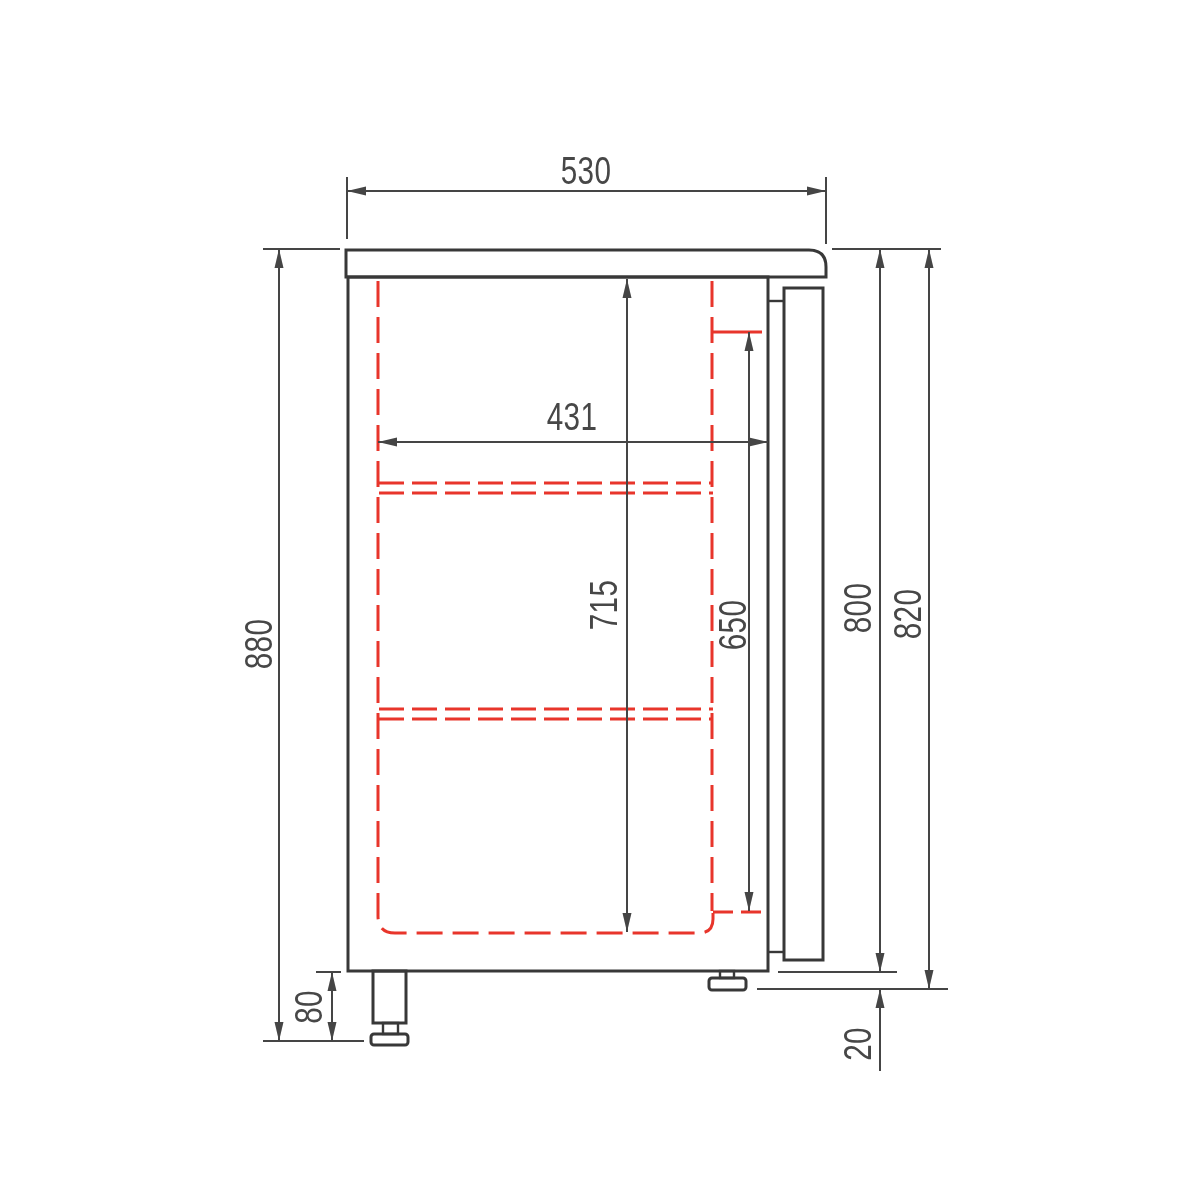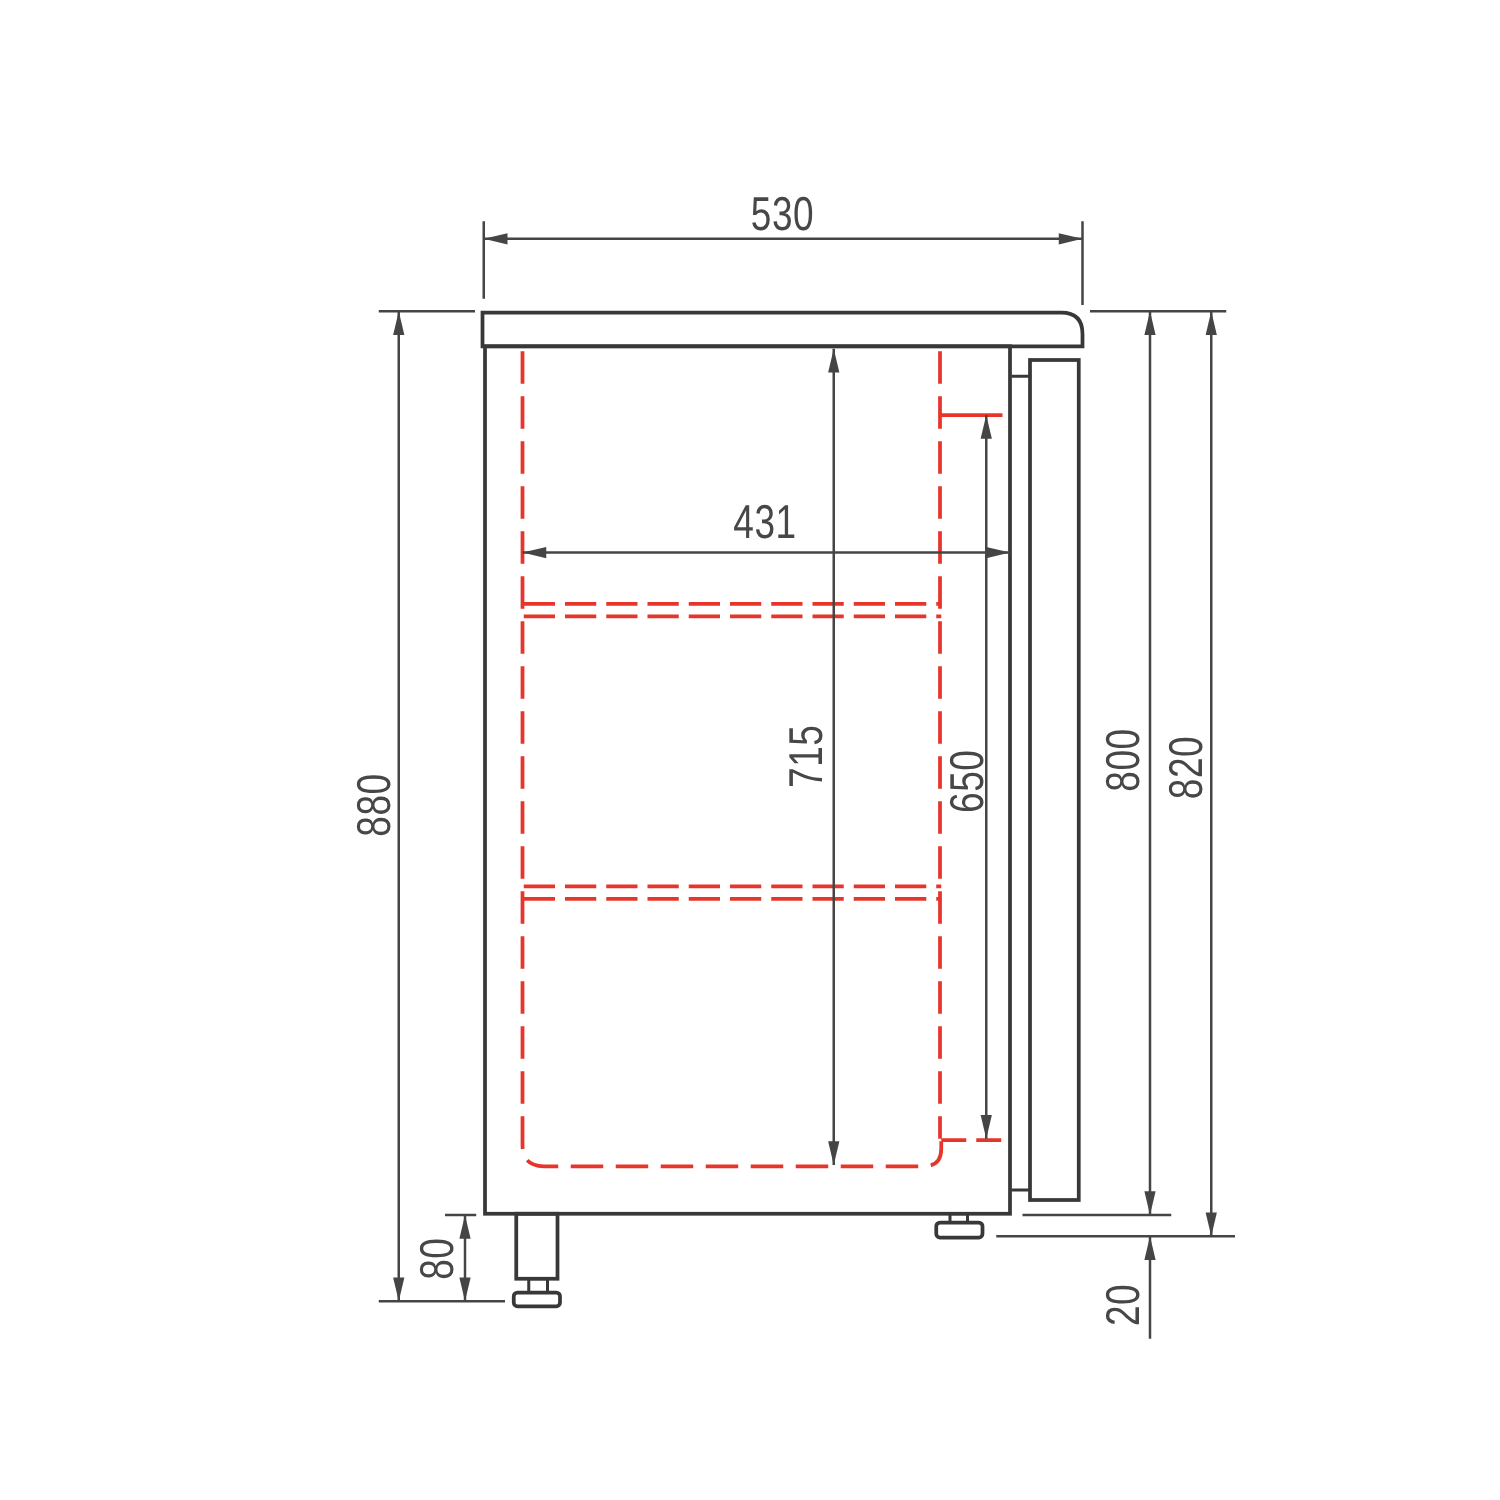--- a/index.html
+++ b/index.html
@@ -2,21 +2,20 @@
 <html><head>
 <meta charset="utf-8">
 <style>
   html,body{margin:0;padding:0;background:#ffffff;}
   .stage{
     position:relative;
     width:992px;height:1200px;
     background:#ffffff;
     font-family:"Liberation Sans", sans-serif;
     overflow:hidden;
-    padding-left:40px;
   }
   svg{display:block;}
   .outline{stroke:#383838;stroke-width:3;fill:none;stroke-linecap:butt;}
   .outline-thin{stroke:#383838;stroke-width:2.4;fill:none;}
   .dimline{stroke:#454545;stroke-width:2;fill:none;}
   .arrow{fill:#454545;stroke:none;}
   .redline{stroke:#e8352b;stroke-width:3;fill:none;}
   .dimtext{
     fill:#474747;
     font-size:38px;

